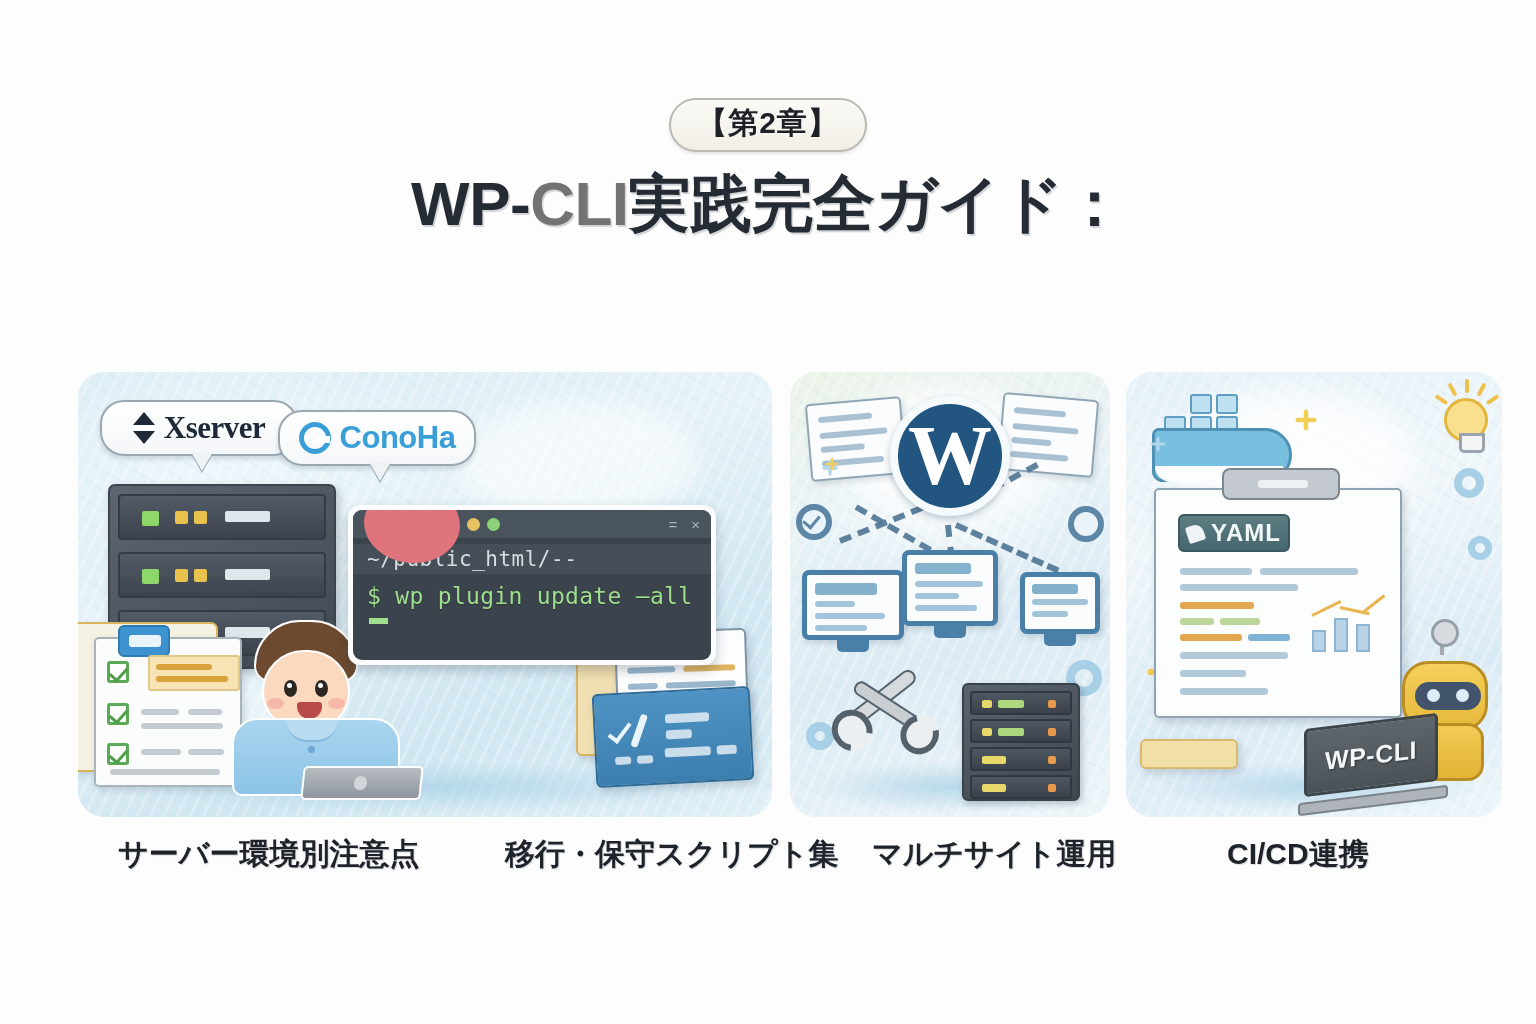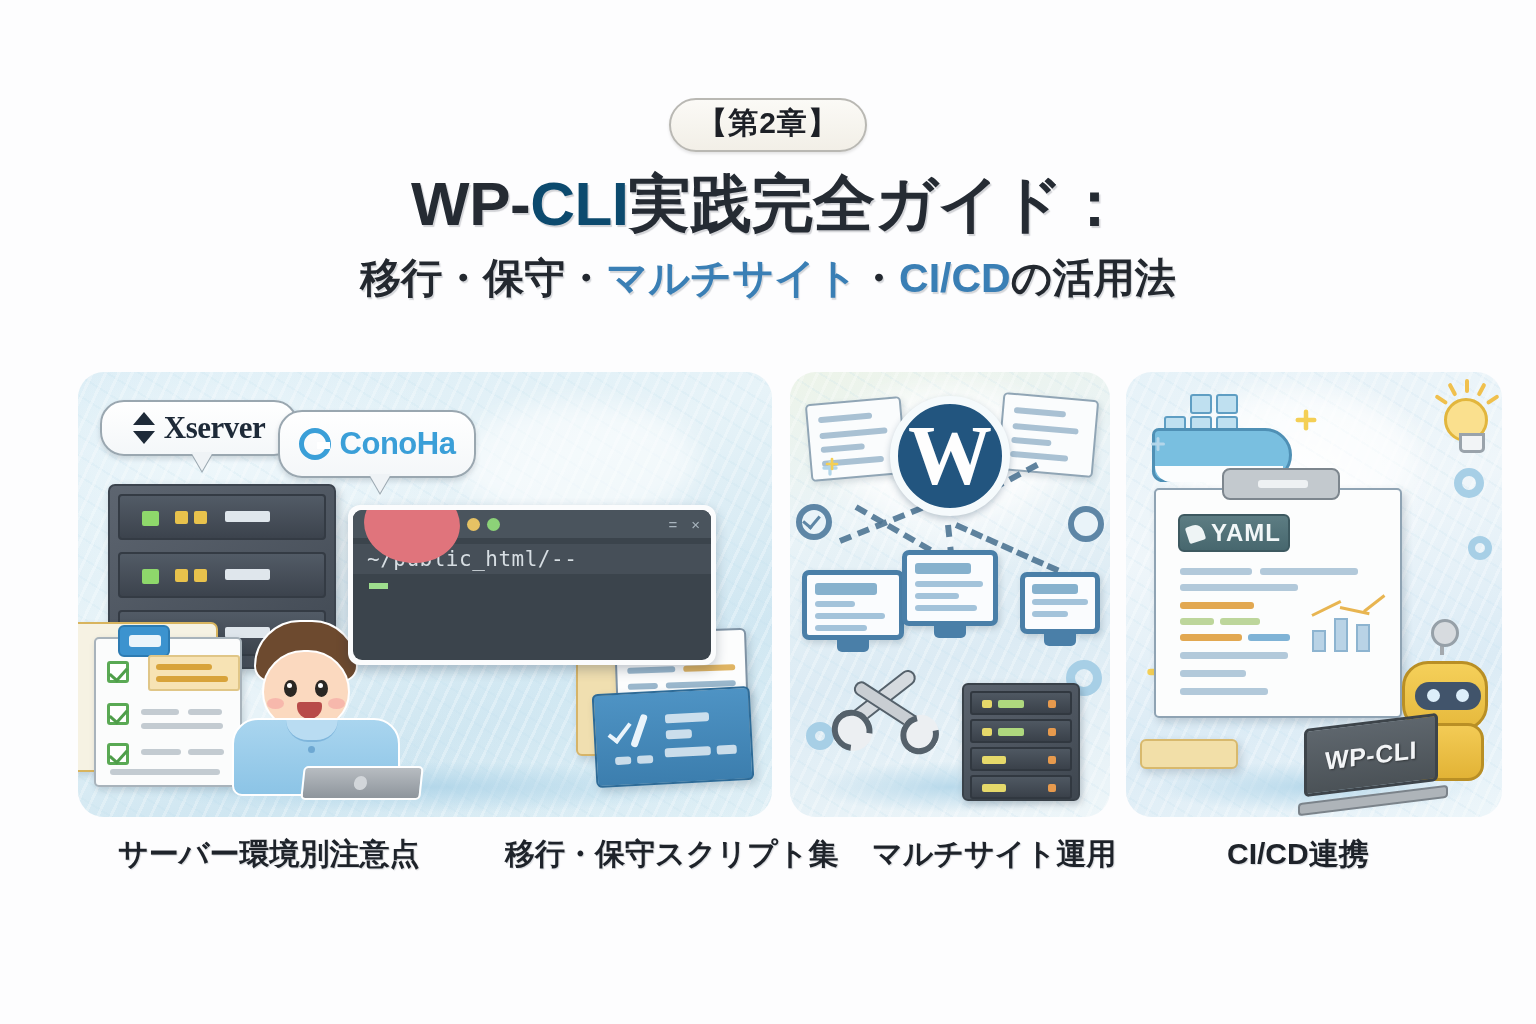--- a/index.html
+++ b/index.html
@@ -31,21 +31,21 @@
   .main-title {
     margin-top:15px;
     font-size:62px;
     font-weight:800;
     letter-spacing:-0.5px;
     color:#252b33;
     text-shadow:1.5px 2px 1px rgba(120,125,135,.32);
     white-space:nowrap;
     line-height:1.18;
   }
-  .main-title .hl { color:#0c4a6e; }
+  .main-title .hl { color:#737373; }
 
   .sub-title {
     margin-top:14px;
     font-size:41px;
     font-weight:700;
     color:#23282f;
     text-shadow:1.2px 1.6px 1px rgba(120,125,135,.30);
     white-space:nowrap;
     line-height:1.2;
   }
@@ -96,21 +96,21 @@
   }
   .bub-txt { font-weight:800; letter-spacing:-.5px; white-space:nowrap; }
 
   .xs { left:22px; top:28px; width:198px; height:56px;font-family:Liberation Serif, serif; }
   .xs .bub-txt { font-size:31px; color:#1e2a38; }
   .xs-logo { width:22px; height:34px; position:relative; }
   .xs-logo:before,.xs-logo:after{content:"";position:absolute;left:0;width:0;height:0;border-left:11px solid transparent;border-right:11px solid transparent;}
   .xs-logo:before{top:1px;border-bottom:13px solid #1e2a38;}
   .xs-logo:after{bottom:1px;border-top:13px solid #1e2a38;}
 
-  .ch { left:200px; top:38px; width:198px; height:68px; }
+  .ch { left:200px; top:38px; width:198px; height:56px; }
   .ch .bub-txt { font-size:31px; color:#3a9fd8; }
   .ch-logo { width:32px;height:32px;border-radius:50%;border:5px solid #3a9fd8;position:relative;}
   .ch-logo:after{content:"";position:absolute;right:-4px;top:9px;width:13px;height:7px;background:#fff;}
 
   .sk { left:400px; top:46px; width:172px; height:54px; }
   .sk .bub-txt { font-size:30px; color:#1d2026; font-weight:700; }
   .sk-logo { width:34px;height:32px;position:relative;}
   .sk-p{position:absolute;width:15px;height:15px;border-radius:60% 10% 60% 10%;background:#ec8390;}
   .sk-p.a{left:1px;top:0;} .sk-p.b{right:1px;top:1px;transform:rotate(90deg);}
   .sk-p.c{left:1px;bottom:0;transform:rotate(-90deg);} .sk-p.d{right:1px;bottom:0;transform:rotate(180deg);}
@@ -269,21 +269,20 @@
          text-shadow:1px 1.4px 1px rgba(130,135,145,.30); }
 </style>
 </head>
 <body>
 
 <div id="stage">
 
   <div class="header">
     <div class="chapter-badge">【第2章】</div>
     <div class="main-title"><span>WP-</span><span class="hl">CLI</span><span>実践完全ガイド：</span></div>
-    <div class="sub-title"><span>移行・保守・</span><span class="hl">マルチサイト</span><span>・</span><span class="hl">CI/CD</span><span>の活用法</span></div>
   </div>
 
   <div class="panels">
 
     <div class="panel p1">
       <div class="tex"></div>
       <div class="wash" style="left:380px;top:30px;width:240px;height:120px;background:rgba(255,255,255,.55);"></div>
       <div class="wash" style="left:40px;top:300px;width:200px;height:90px;background:rgba(255,255,255,.4);"></div>
       <div class="ground"></div>
 
@@ -373,20 +372,21 @@
           <div class="term-bar">
             <span class="dot d-r"></span>
             <span class="dot d-y"></span>
             <span class="dot d-g"></span>
             <span class="term-ctl">
               <span>=</span>
               <span>×</span>
             </span>
           </div>
           <div class="term-path">~/public_html/--</div>
+          <div class="term-cmd">$ wp plugin update –all</div>
           <div class="caret"></div>
         </div>
       </div>
 
       <div class="bubble xs">
         <span class="xs-logo"></span>
         <span class="bub-txt">Xserver</span>
       </div>
       <div class="bubble ch">
         <span class="ch-logo"></span>

